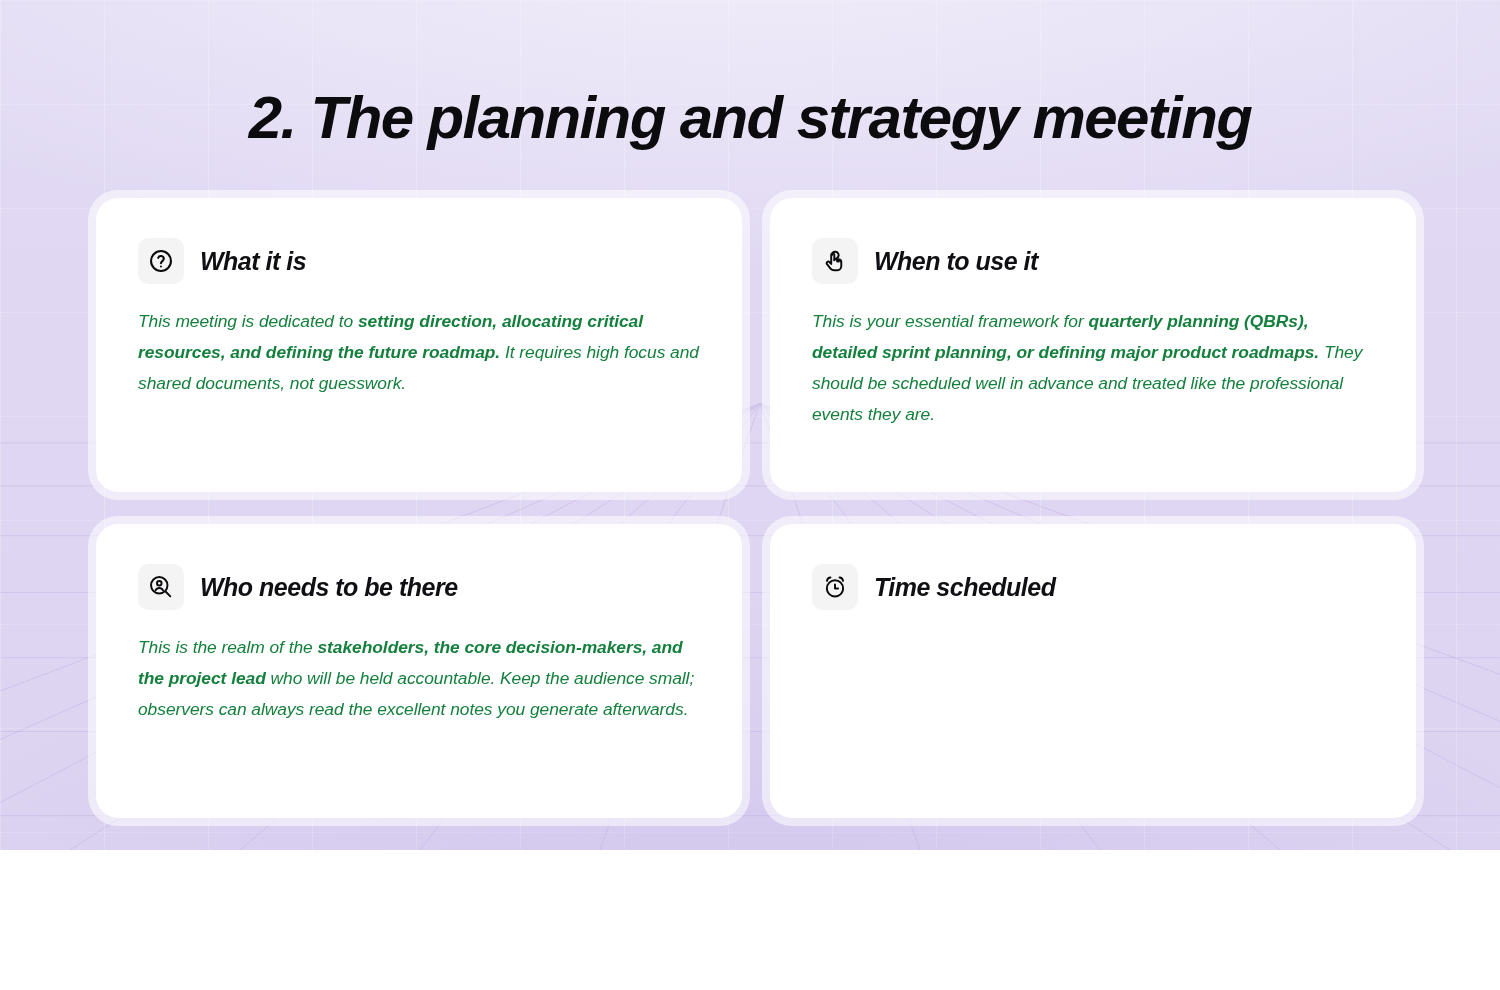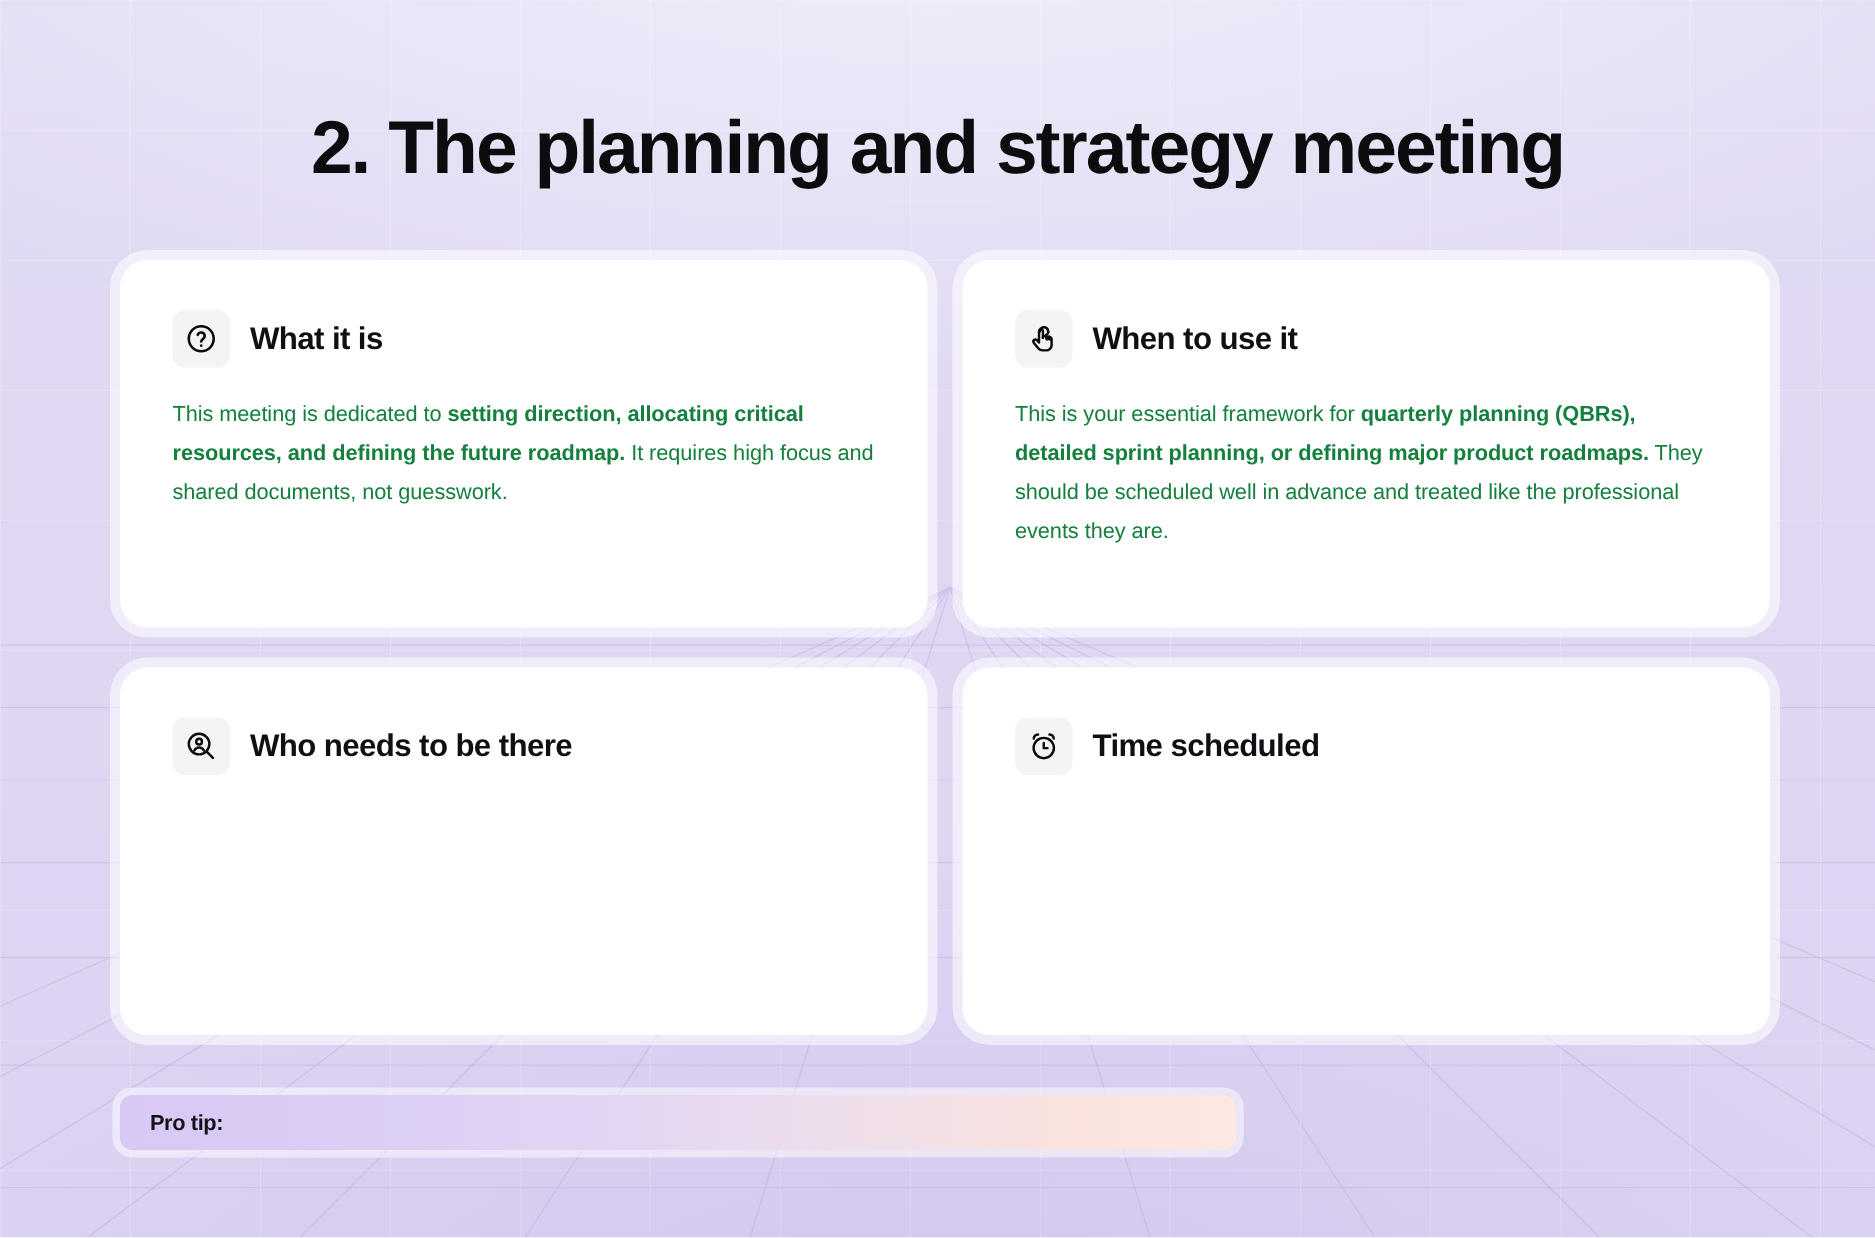--- a/index.html
+++ b/index.html
@@ -7,23 +7,24 @@
   html, body {
     width: 1500px;
     height: 990px;
     overflow: hidden;
     font-family: "Liberation Sans", sans-serif;
   }
 
   #slide {
     position: relative;
     width: 1500px;
-    height: 990px;
+    height: 850px;
     background: linear-gradient(180deg, #e2dbf4 0%, #e0d8f3 35%, #ded5f2 70%, #dcd3f1 100%);
     overflow: hidden;
+    font-style: italic;
   }
 
   
   .bg-grid {
     position: absolute;
     inset: 0;
     pointer-events: none;
   }
   .bg-grid svg { display: block; width: 100%; height: 100%; }
 
@@ -59,21 +60,21 @@
     font-size: 60px;
     line-height: 1.05;
     font-weight: 700;
     letter-spacing: -1.6px;
     color: #0c0c0e;
   }
 
   
   .cards {
     position: absolute;
-    top: 208px;
+    top: 198px;
     left: 96px;
     width: 1320px;
     display: grid;
     grid-template-columns: 646px 646px;
     grid-template-rows: 294px 294px;
     column-gap: 28px;
     row-gap: 32px;
   }
 
   .card {
@@ -224,20 +225,21 @@
         <span class="icon-badge">
           <svg width="26" height="26" viewBox="0 0 24 24" fill="none" stroke="#0b0b0d" stroke-width="1.8" stroke-linecap="round" stroke-linejoin="round">
             <circle cx="10.4" cy="10.4" r="7.6"></circle>
             <circle cx="10.4" cy="8.6" r="2.1"></circle>
             <path d="M6.9 15.1a3.9 3.9 0 0 1 7 0"></path>
             <line x1="16.2" y1="16.2" x2="20.6" y2="20.6"></line>
           </svg>
         </span>
         <span class="card-title">Who needs to be there</span>
       </div>
+      <div class="card-body"><span>This is the realm of the </span><b>stakeholders, the core decision-makers, and the project lead</b><span> who will be held accountable. Keep the audience small; observers can always read the excellent notes you generate afterwards.</span></div>
     </div>
 
     <div class="card">
       <div class="card-head">
         <span class="icon-badge">
           <svg width="26" height="26" viewBox="0 0 24 24" fill="none" stroke="#0b0b0d" stroke-width="1.8" stroke-linecap="round" stroke-linejoin="round">
             <circle cx="12" cy="13.3" r="7.5"></circle>
             <path d="M12 9.6v3.8h2.8"></path>
             <path d="M4.6 6.3a3.4 3.4 0 0 1 3.2-3"></path>
             <path d="M19.4 6.3a3.4 3.4 0 0 0-3.2-3"></path>

